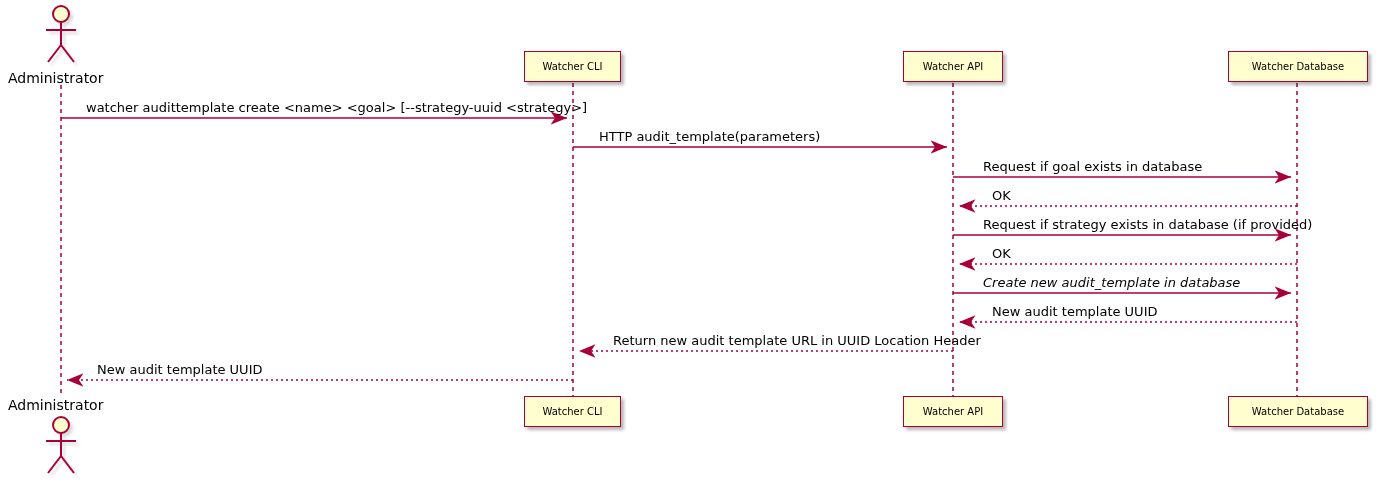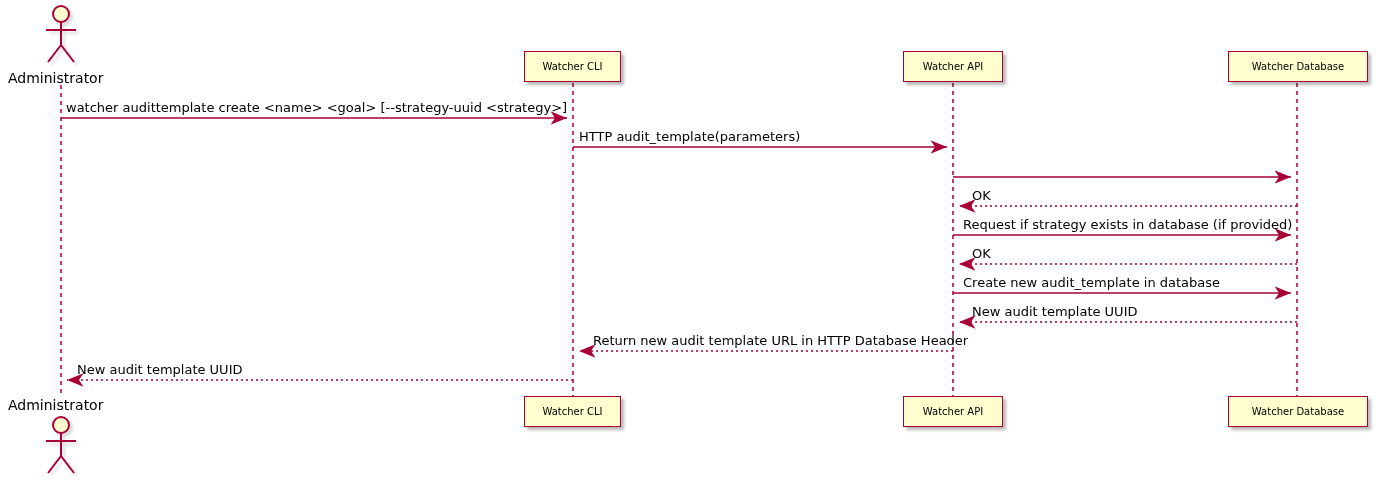--- a/index.html
+++ b/index.html
@@ -45,20 +45,21 @@
     color: #000000;
     white-space: nowrap;
     line-height: 1;
   }
   .msg-label {
     position: absolute;
     font-size: 13px;
     color: #000000;
     white-space: nowrap;
     line-height: 1;
+    margin-left: 20px;
   }
 </style>
 </head>
 <body>
 
 <div id="diagram">
 
   <svg width="1379" height="483">
     <defs>
       <marker id="arrowRight" viewBox="0 0 12 10" refX="11" refY="5" markerWidth="12" markerHeight="10" orient="auto-start-reverse">
@@ -157,28 +158,29 @@
   </div>
 
   <div class="participant-box" style="left:1228px; top:396px; width:140px;">
     <span>Watcher Database</span>
   </div>
 
   <div class="msg-label" style="left:66px; top:101px;">watcher audittemplate create &lt;name&gt; &lt;goal&gt; [--strategy-uuid &lt;strategy&gt;]</div>
 
   <div class="msg-label" style="left:579px; top:130px;">HTTP audit_template(parameters)</div>
 
+  <div class="msg-label" style="left:963px; top:160px;">Request if goal exists in database</div>
 
   <div class="msg-label" style="left:972px; top:189px;">OK</div>
 
   <div class="msg-label" style="left:963px; top:218px;">Request if strategy exists in database (if provided)</div>
 
   <div class="msg-label" style="left:972px; top:247px;">OK</div>
 
-  <div class="msg-label" style="left:963px; top:276px;">Create new audit_template in database</div>
+  <div class="msg-label" style="left:963px; top:276px;font-style:italic;">Create new audit_template in database</div>
 
   <div class="msg-label" style="left:972px; top:305px;">New audit template UUID</div>
 
-  <div class="msg-label" style="left:593px; top:334px;">Return new audit template URL in HTTP Database Header</div>
+  <div class="msg-label" style="left:593px; top:334px;">Return new audit template URL in UUID Location Header</div>
 
   <div class="msg-label" style="left:77px; top:363px;">New audit template UUID</div>
 
 </div>
 
 </body></html>

